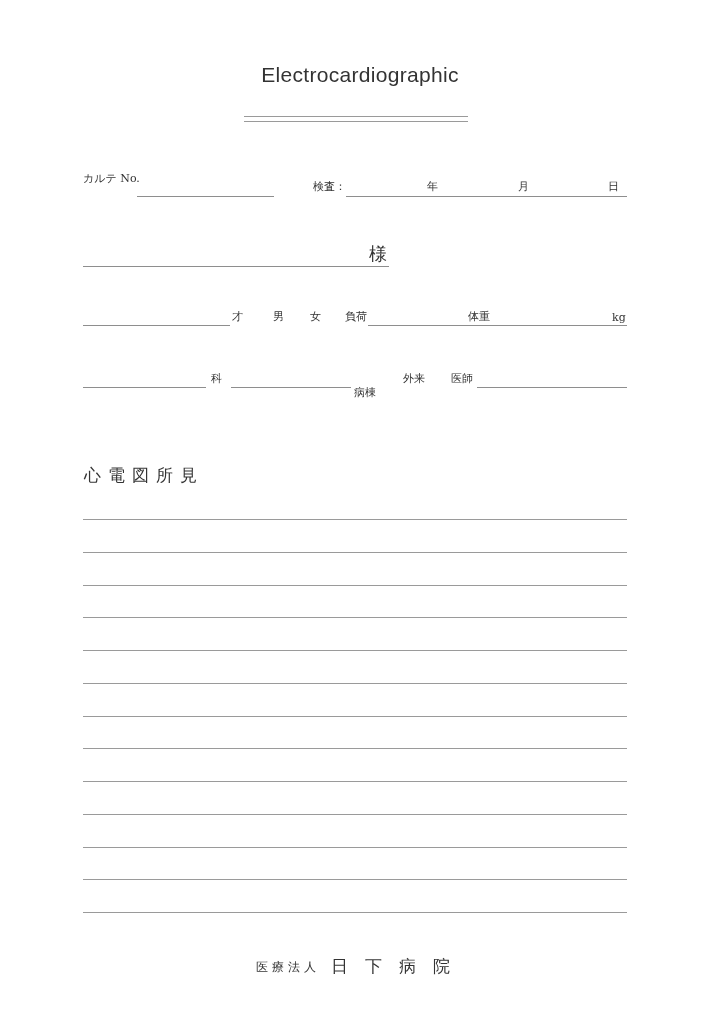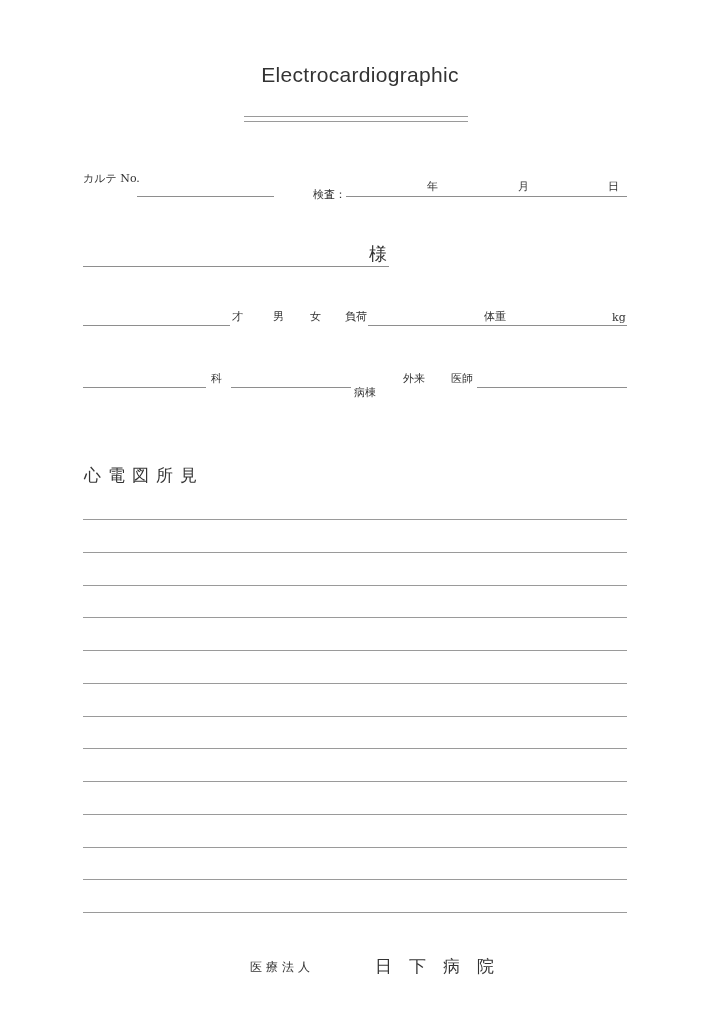--- a/index.html
+++ b/index.html
@@ -16,48 +16,48 @@
   .title-rule {
     left: 244px; width: 224px; top: 116px; height: 4px;
     border-top: 1px solid #9a9a9a; border-bottom: 1px solid #9a9a9a;
   }
   .lbl { font-size: 11px; color: #333; white-space: nowrap; line-height: 14px; }
   .line { height: 0; border-top: 1px solid #8e8e8e; }
   .big { font-size: 18px; color: #333; }
   .heading { font-size: 17px; letter-spacing: 7px; color: #333; }
   .rule { left: 83px; width: 544px; height: 0; border-top: 1px solid #9a9a9a; }
   .footer-small { font-size: 12px; letter-spacing: 4px; color: #333; font-family: "DejaVu Sans", sans-serif; }
-  .footer-big { font-size: 17px; letter-spacing: 17px; color: #333; font-family: Liberation Sans, sans-serif; margin-left: 44px; }
+  .footer-big { font-size: 17px; letter-spacing: 17px; color: #333; font-family: Liberation Sans, sans-serif; }
 </style>
 </head>
 <body>
 
 <div class="abs title">
   <div>Electrocardiographic</div>
 </div>
 <div class="abs title-rule"></div>
 
 <span class="abs lbl" style="left:83px; top:172px;">カルテ No.</span>
 <div class="abs line" style="left:137px; width:137px; top:196px;"></div>
-<span class="abs lbl" style="left:313px; top:188px;">検査：</span>
+<span class="abs lbl" style="left:313px; top:180px;">検査：</span>
 <div class="abs line" style="left:346px; width:281px; top:196px;"></div>
 <span class="abs lbl" style="left:427px; top:180px;">年</span>
 <span class="abs lbl" style="left:518px; top:180px;">月</span>
 <span class="abs lbl" style="left:608px; top:180px;">日</span>
 
 <div class="abs line" style="left:83px; width:306px; top:266px;"></div>
 <span class="abs big" style="left:369px; top:242px;">様</span>
 
 <div class="abs line" style="left:83px; width:147px; top:325px;"></div>
 <span class="abs lbl" style="left:232px; top:310px;">才</span>
 <span class="abs lbl" style="left:273px; top:310px;">男</span>
 <span class="abs lbl" style="left:310px; top:310px;">女</span>
 <span class="abs lbl" style="left:345px; top:310px;">負荷</span>
 <div class="abs line" style="left:368px; width:259px; top:325px;"></div>
-<span class="abs lbl" style="left:484px; top:310px;">体重</span>
+<span class="abs lbl" style="left:468px; top:310px;">体重</span>
 <span class="abs lbl" style="left:612px; top:311px;text-align:right;">kg</span>
 
 <div class="abs line" style="left:83px; width:123px; top:387px;"></div>
 <span class="abs lbl" style="left:211px; top:372px;">科</span>
 <div class="abs line" style="left:231px; width:120px; top:387px;"></div>
 <span class="abs lbl" style="left:354px; top:372px;margin-top:14px;">病棟</span>
 <span class="abs lbl" style="left:403px; top:372px;">外来</span>
 <span class="abs lbl" style="left:451px; top:372px;">医師</span>
 <div class="abs line" style="left:477px; width:150px; top:387px;"></div>
 
@@ -72,14 +72,14 @@
   <div class="abs rule" style="top:683px;"></div>
   <div class="abs rule" style="top:716px;"></div>
   <div class="abs rule" style="top:748px;"></div>
   <div class="abs rule" style="top:781px;"></div>
   <div class="abs rule" style="top:814px;"></div>
   <div class="abs rule" style="top:847px;"></div>
   <div class="abs rule" style="top:879px;"></div>
   <div class="abs rule" style="top:912px;"></div>
 </div>
 
-<span class="abs footer-small" style="left:250px; top:959px;font-family:Liberation Serif, serif;">医療法人</span>
+<span class="abs footer-small" style="left:256px; top:959px;font-family:Liberation Serif, serif;">医療法人</span>
 <span class="abs footer-big" style="left:331px; top:955px;">日下病院</span>
 
 </body></html>

